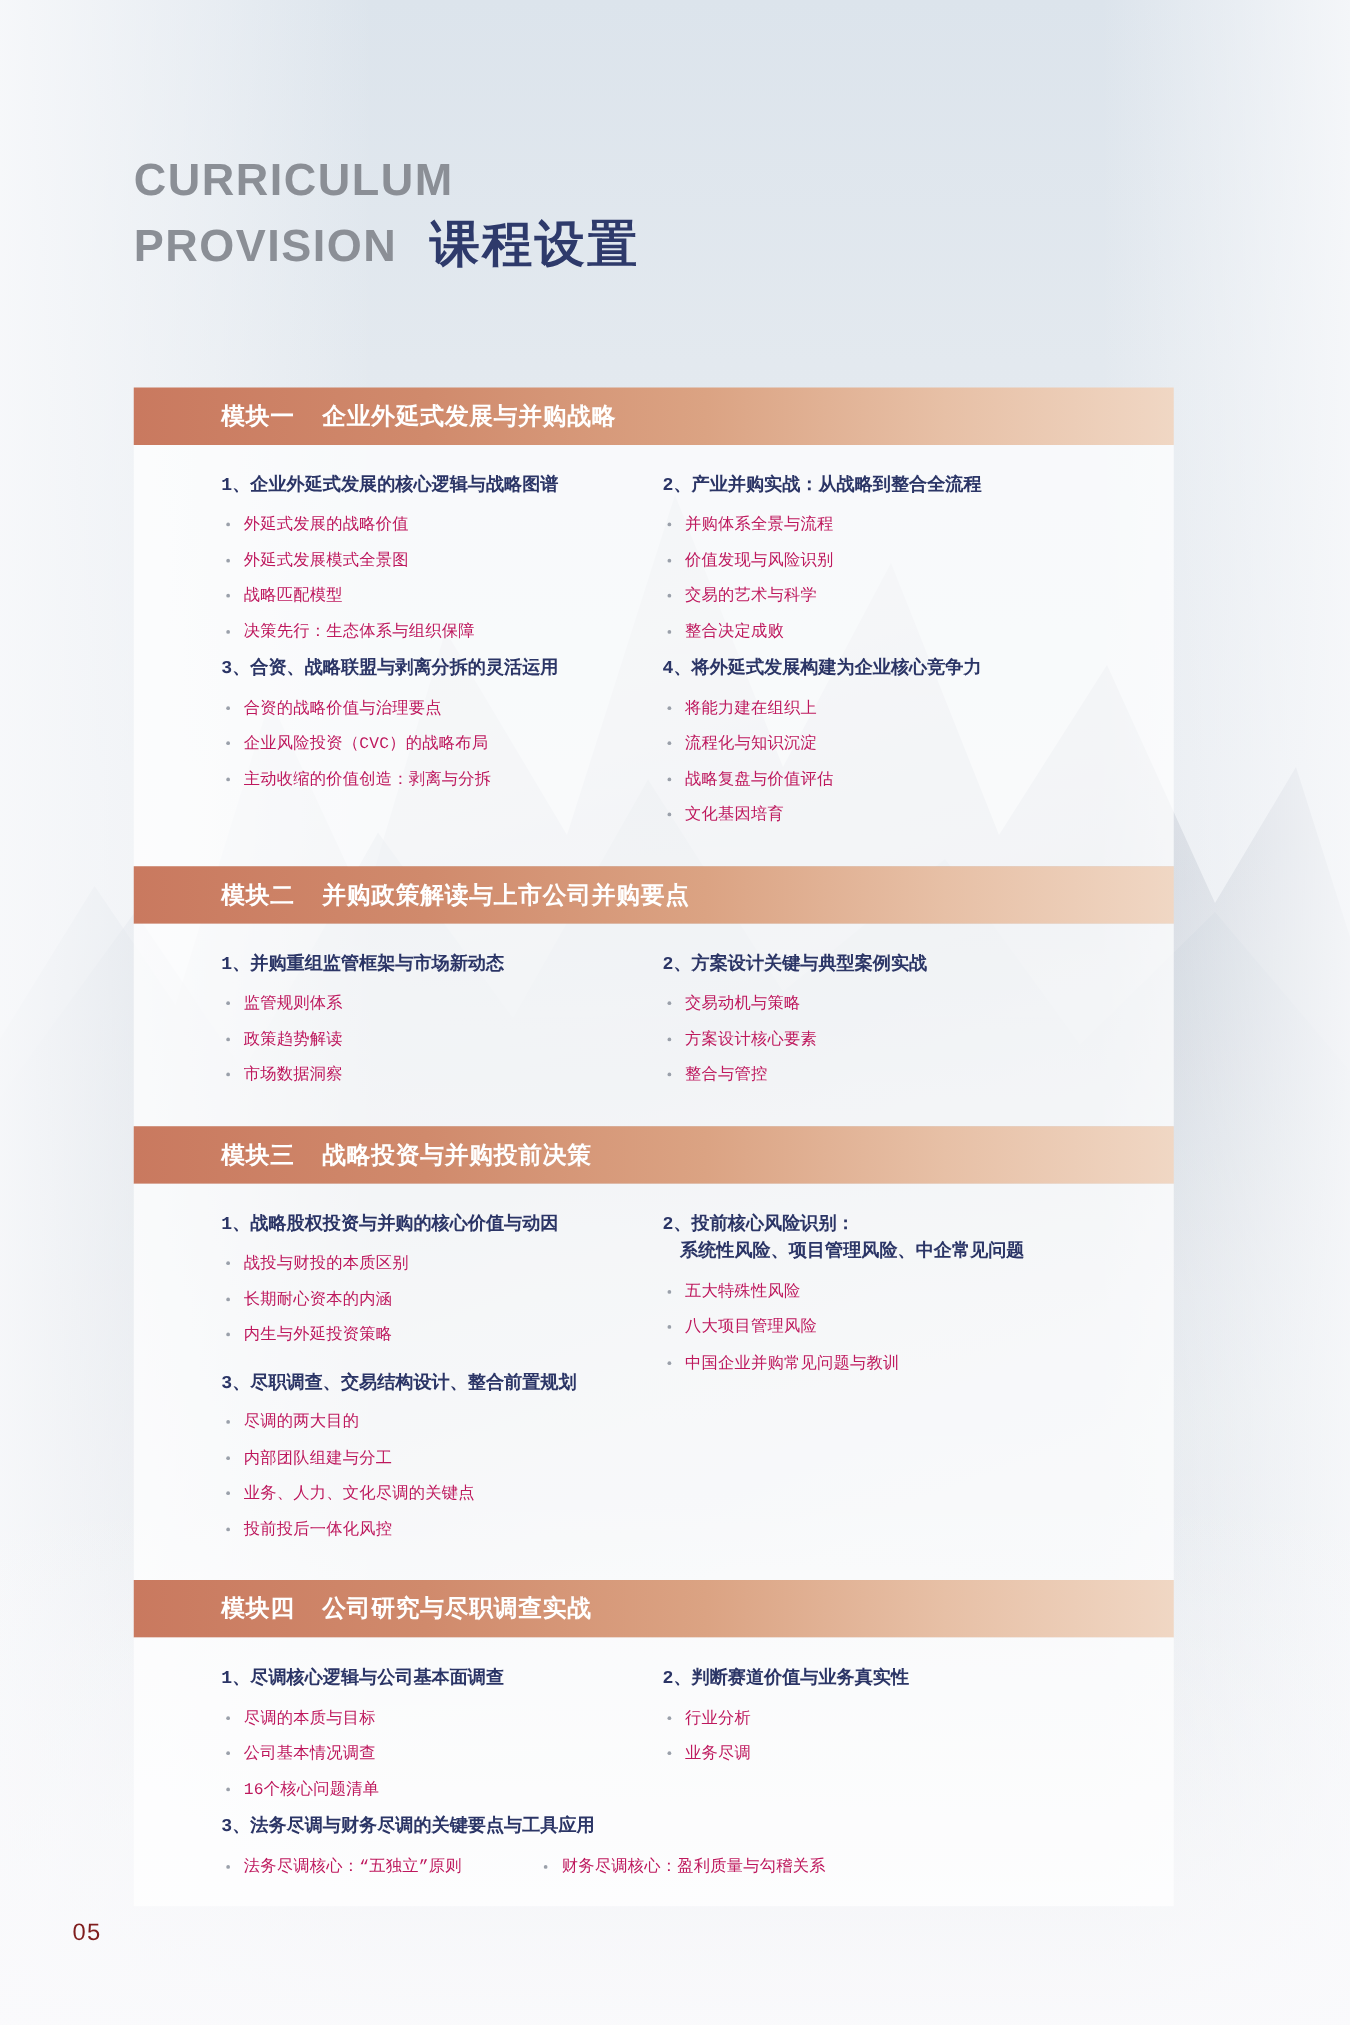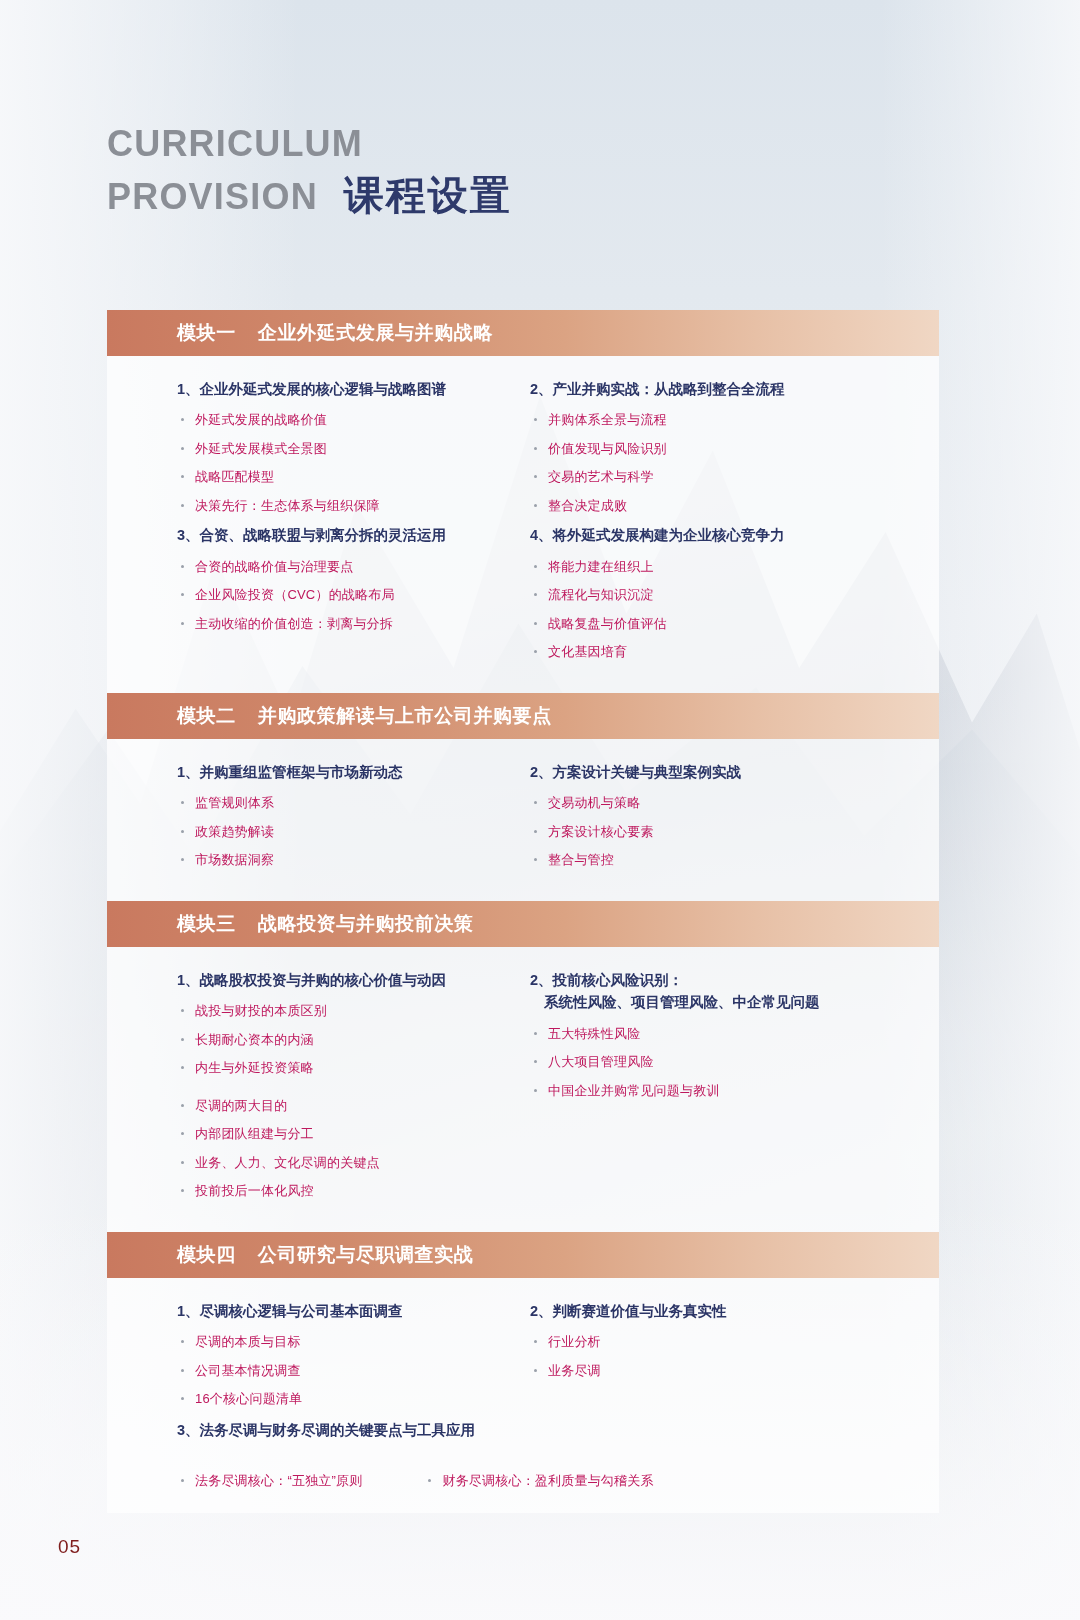--- a/index.html
+++ b/index.html
@@ -90,20 +90,21 @@
     color: #2e3a6b;
     letter-spacing: 2px;
   }
 
   
   .panel {
     position: absolute;
     left: 107px;
     top: 310px;
     width: 832px;
+    font-family: Liberation Mono, monospace;
   }
 
   .module {
     margin-bottom: 0;
   }
   .module-bar {
     height: 46px;
     display: flex;
     align-items: center;
     padding-left: 70px;
@@ -164,21 +165,21 @@
     top: 8px;
     width: 3px;
     height: 3px;
     background: #9aa0aa;
     border-radius: 50%;
   }
   .inline-items {
     display: flex;
     gap: 62px;
   }
-  .inline-items ul.items li { margin-bottom: 0; margin-top: 20px; }
+  .inline-items ul.items li { margin-bottom: 0; }
 
   .page-no {
     position: absolute;
     left: 58px;
     bottom: 62px;
     font-size: 19px;
     color: #7f1d1d;
     letter-spacing: 1px;
   }
 </style>
@@ -293,20 +294,21 @@
         <div class="col">
           <div class="sec">
             <div class="sec-title">1、战略股权投资与并购的核心价值与动因</div>
             <ul class="items">
               <li>战投与财投的本质区别</li>
               <li>长期耐心资本的内涵</li>
               <li>内生与外延投资策略</li>
             </ul>
           </div>
           <div class="sec" style="margin-bottom:0">
+            <div class="sec-title">3、尽职调查、交易结构设计、整合前置规划</div>
             <ul class="items">
               <li>尽调的两大目的</li>
               <li>内部团队组建与分工</li>
               <li>业务、人力、文化尽调的关键点</li>
               <li>投前投后一体化风控</li>
             </ul>
           </div>
         </div>
         <div class="col">
           <div class="sec" style="margin-bottom:0">

